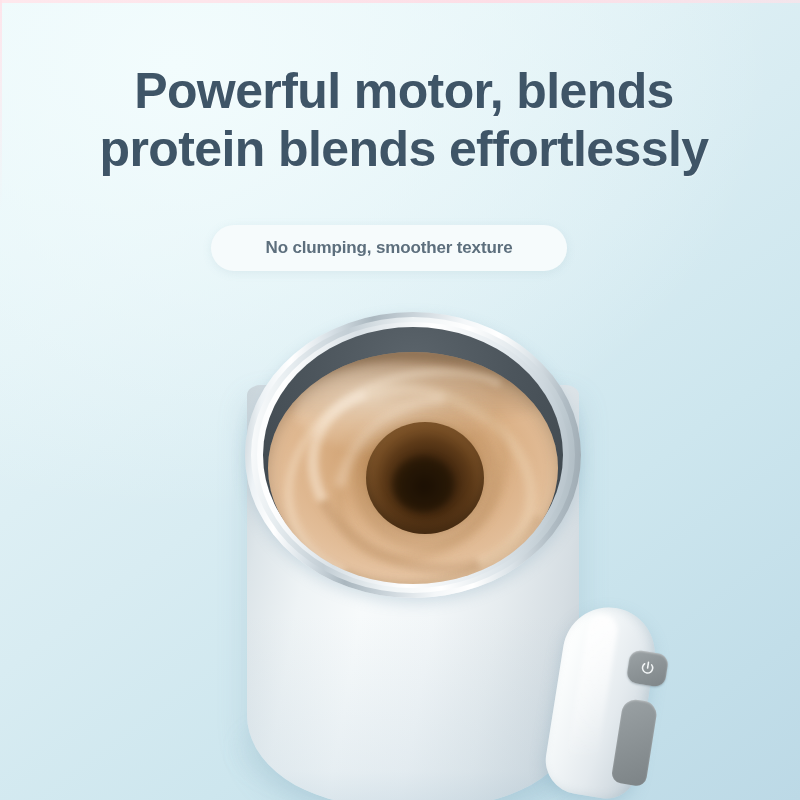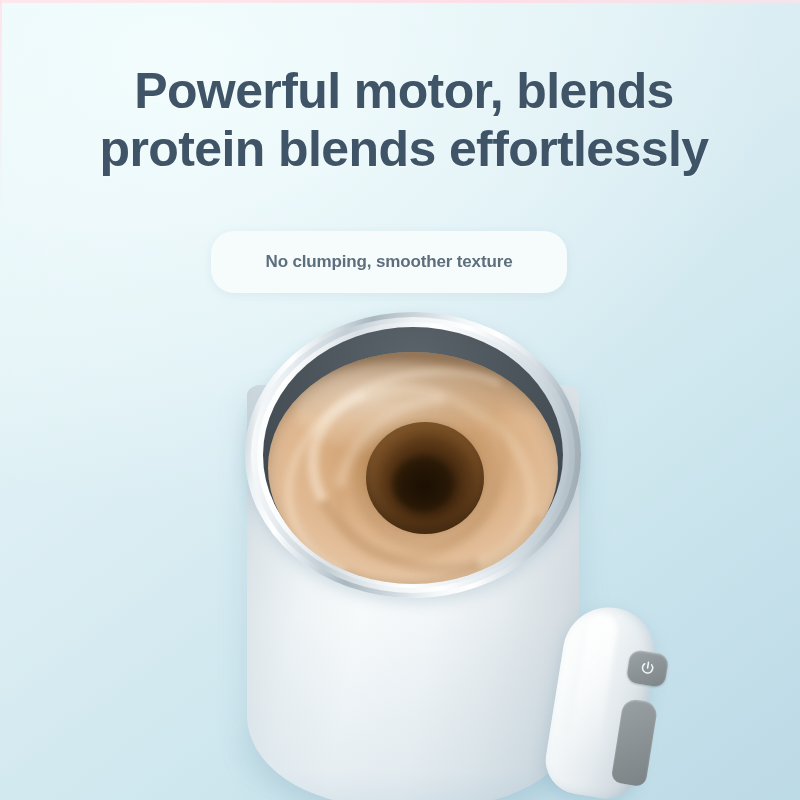--- a/index.html
+++ b/index.html
@@ -51,22 +51,22 @@
     line-height: 1.16;
     letter-spacing: -0.6px;
     z-index: 40;
     text-shadow: 0 1px 2px rgba(255,255,255,0.55);
   }
   #headline .hl-line { display: block; white-space: nowrap; margin-left: 8px; }
 
   
   #subtitle-pill {
     position: absolute;
-    left: 211px; top: 231px;
-    width: 356px; height: 62px;
+    left: 211px; top: 225px;
+    width: 356px; height: 46px;
     border-radius: 23px;
     background: #f6fbfc;
     box-shadow: 0 2px 10px rgba(120,160,180,0.14);
     display: flex;
     align-items: center;
     justify-content: center;
     z-index: 40;
   }
   #subtitle-pill .pill-text {
     color: #5d6f7d;

